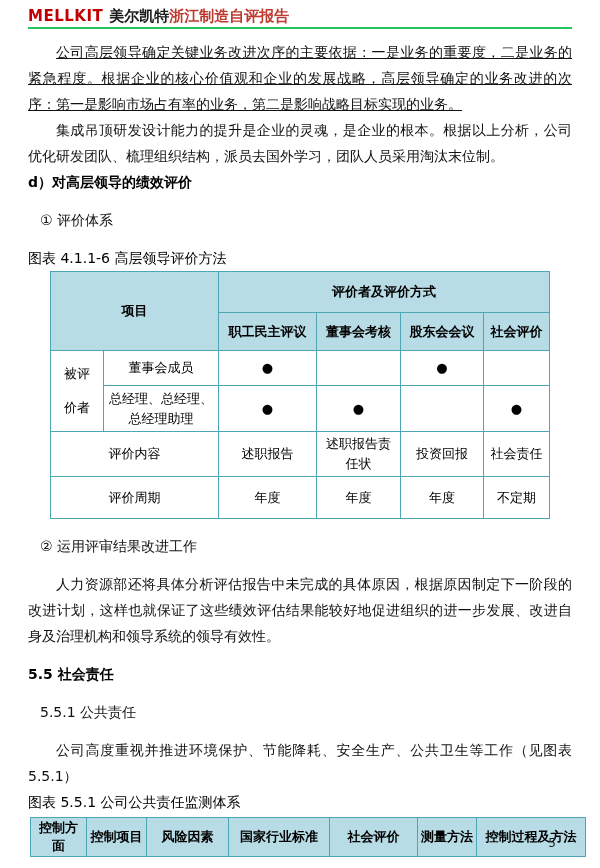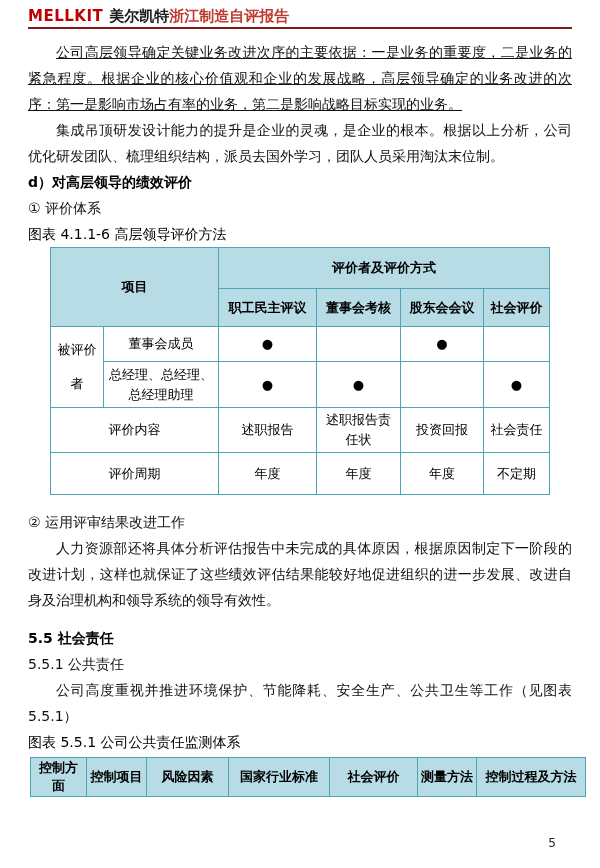--- a/index.html
+++ b/index.html
@@ -2,55 +2,55 @@
 <html><head>
 <meta charset="utf-8">
 <style>
   html,body{margin:0;padding:0;background:#e8e8e8;}
   .page{
     position:relative;width:600px;height:868px;margin:0 auto;background:#ffffff;
     font-family:"DejaVu Sans","Liberation Sans",sans-serif;color:#1a1a1a;overflow:hidden;
   }
   
   .doc-header{
-    margin:0 28px;padding:7px 0 2px 0;border-bottom:2px solid #7f1d1d;
+    margin:0 28px;padding:7px 0 2px 0;border-bottom:2px solid #22c55e;
     font-size:15px;line-height:18px;font-weight:bold;white-space:nowrap;
   }
   .brand{color:#c00000;letter-spacing:.5px;}
   .title-dark{color:#1a1a1a;margin-left:6px;font-weight:bold;}
   .title-red{color:#bf3a30;font-weight:bold;}
   
   .content{margin:0 28px;}
   p.body{
     margin:0;font-size:14px;line-height:26px;text-align:justify;color:#111;
   }
   p.indent{text-indent:2em;}
   p.first{margin-top:10px;text-decoration:underline;}
   .heading{font-size:14px;line-height:26px;font-weight:bold;margin:0;color:#000;}
-  .subitem{font-size:14px;line-height:26px;margin:0;color:#111;}
+  .subitem{font-size:14px;line-height:26px;margin:12px;color:#111;}
   .tbl-caption{
     font-size:14px;line-height:26px;font-weight:normal;text-align:left;margin:0;color:#000;
   }
   .mt12{margin-top:12px;}
   .mt14{margin-top:14px;}
   
   table{border-collapse:collapse;table-layout:fixed;}
   .eval-table{margin:0 auto;width:499px;}
   .eval-table td{
     border:1.5px solid #4da5b5;text-align:center;vertical-align:middle;
     font-size:13px;line-height:20px;color:#000;padding:1px 3px;overflow:hidden;
   }
   .eval-table td.hd{background:#b8dce6;font-weight:bold;}
   .eval-table tr.hr1 td{height:38px;}
   .eval-table tr.hr2 td{height:35px;}
   .eval-table tr.br1 td{height:32px;}
   .eval-table tr.br2 td{height:43px;}
   .eval-table tr.br3 td{height:42px;}
   .eval-table tr.br4 td{height:39px;}
-  .eval-table td.vlabel{line-height:34px;padding:0 4px;}
+  .eval-table td.vlabel{line-height:34px;padding:0 11px;}
   .dot-cell{font-size:13px;}
   .pub-table{margin:2px 0 0 2px;width:555px;font-family:Liberation Mono, monospace;}
   .pub-table td{
     border:1.5px solid #4da5b5;background:#b8dce6;text-align:center;vertical-align:middle;
     font-size:13px;font-weight:bold;color:#000;height:30px;padding:1px 2px;overflow:hidden;
   }
   
   .page-number{
     position:absolute;right:44px;top:836px;font-size:12px;color:#222;
   }

